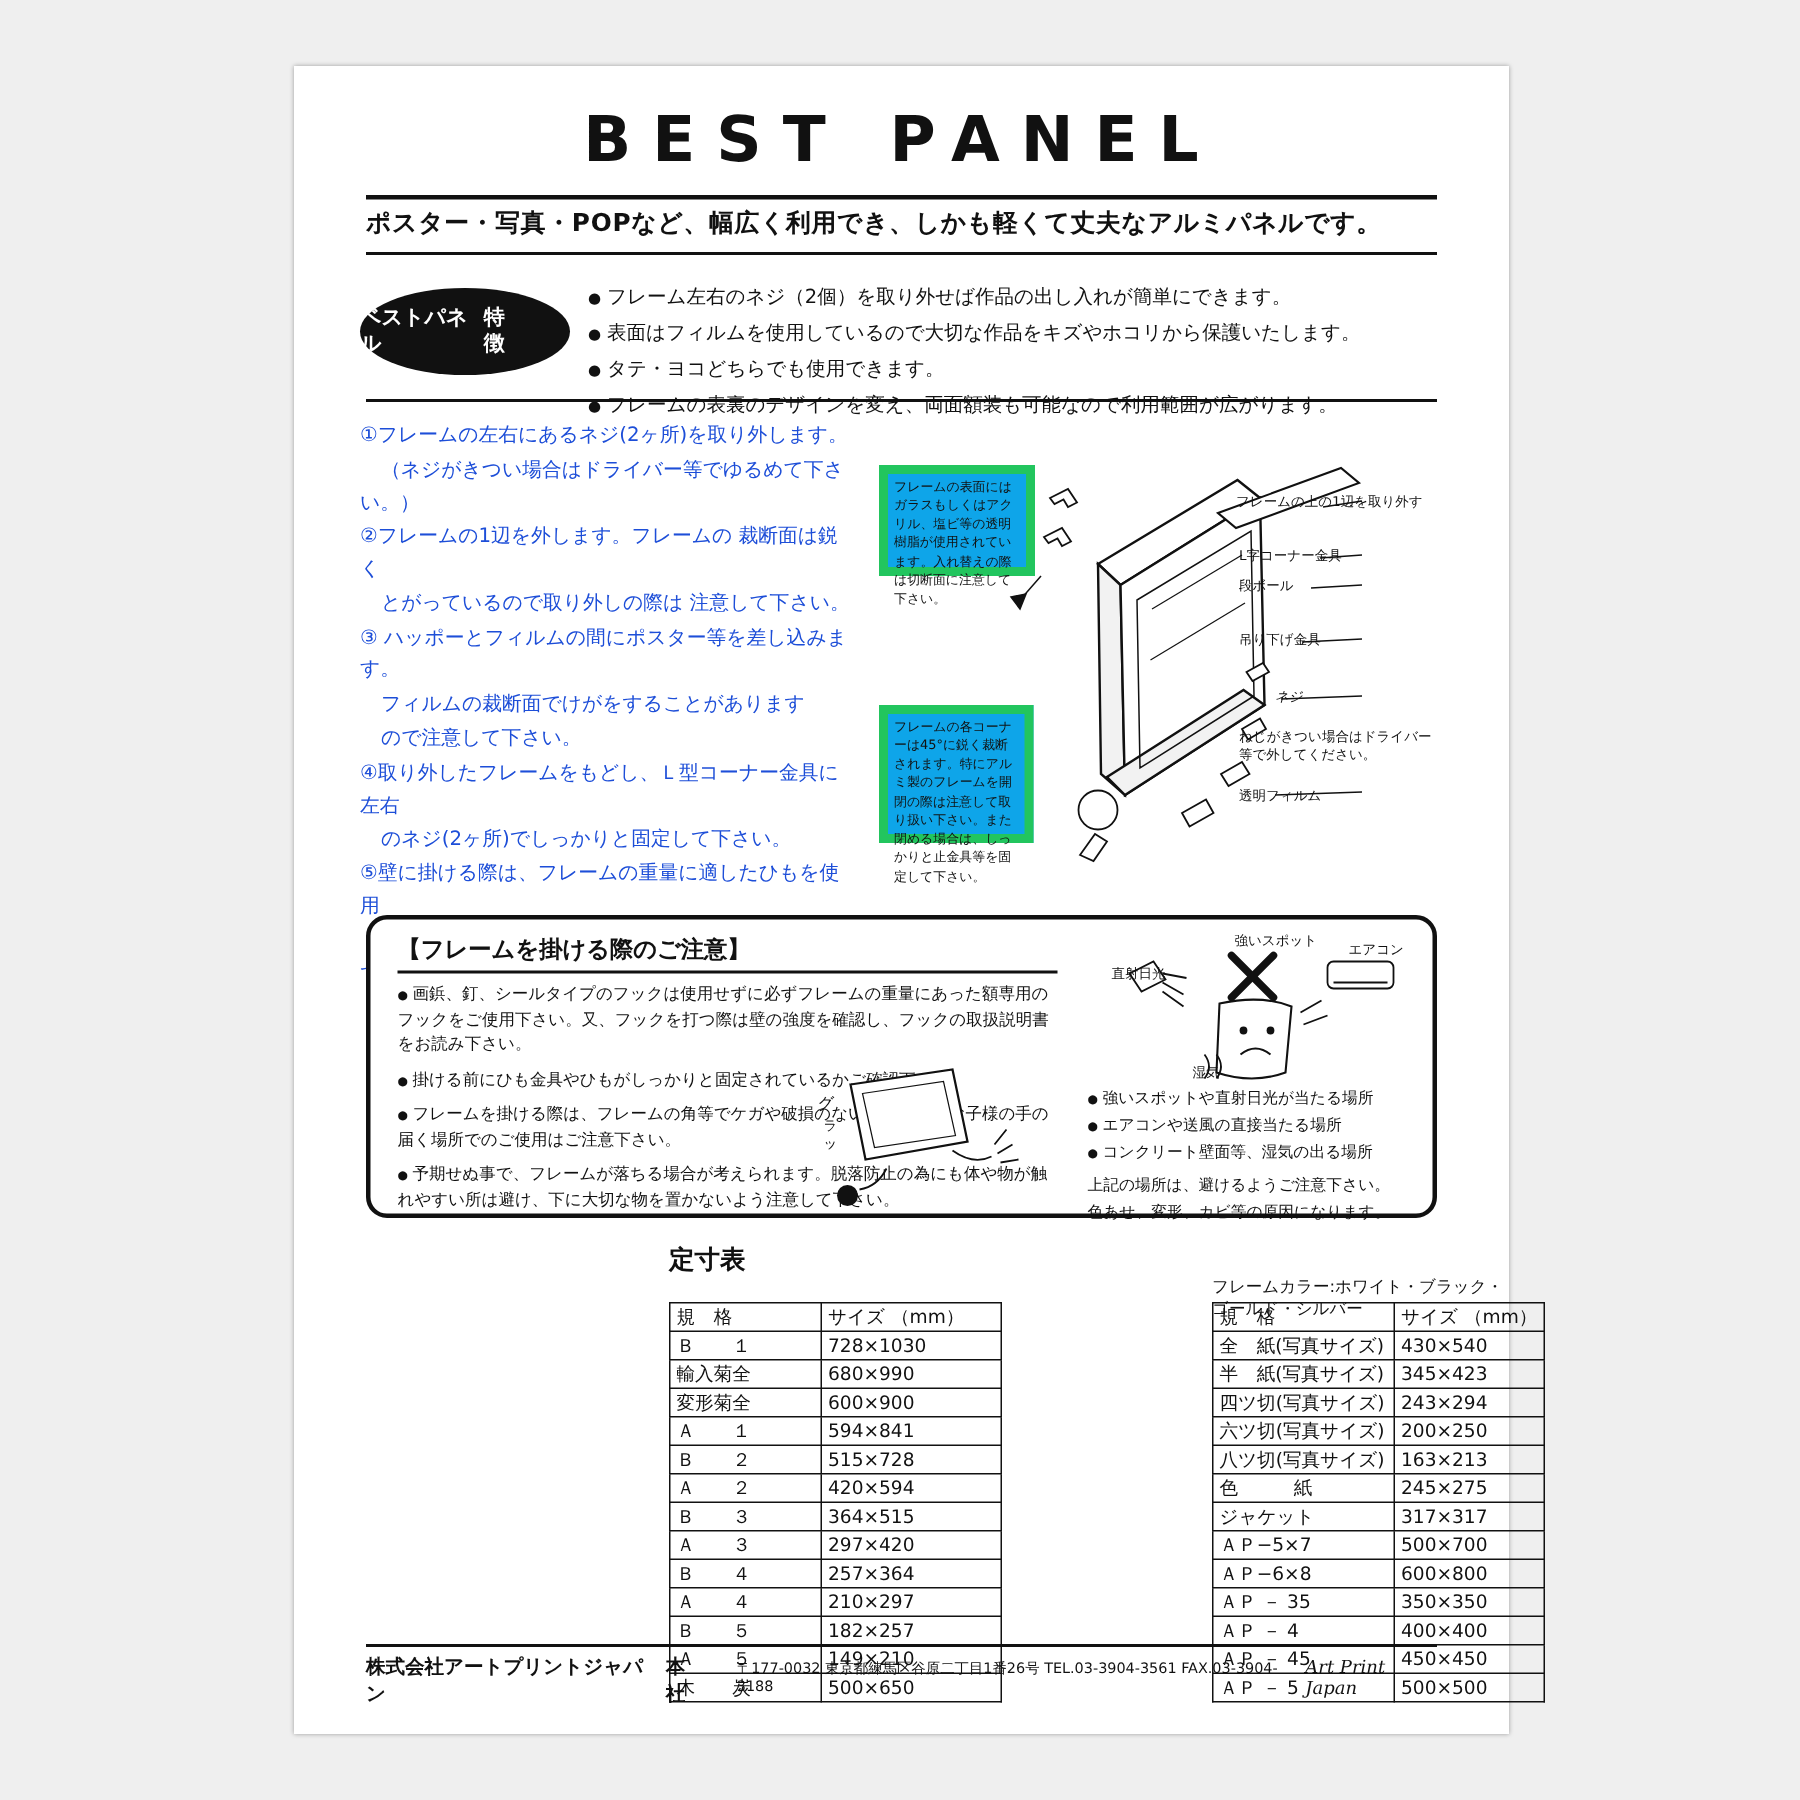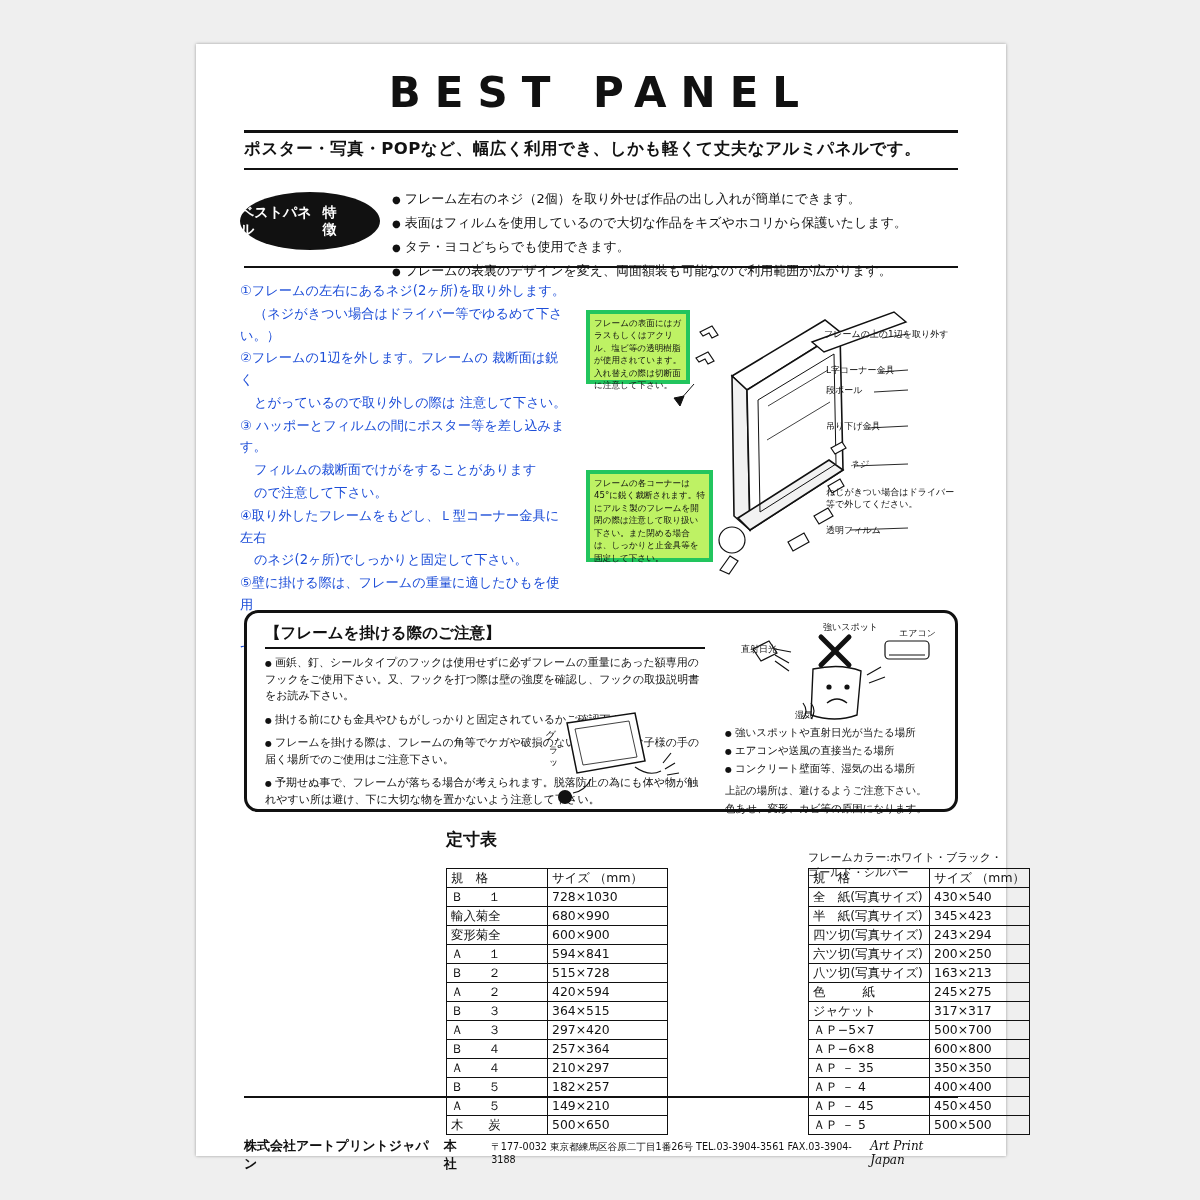--- a/index.html
+++ b/index.html
@@ -45,25 +45,25 @@
   .rule-feat{left:48px;top:222px;width:714px;height:1.5px;}
 
   
   .steps{position:absolute;left:44px;top:236px;width:330px;}
   .steps p{margin:0 0 1px 0;font-size:13.2px;line-height:1.65;color:#1d4ed8;text-indent:0;}
   .steps p.ind{text-indent:14px;}
 
   
   .diagram{position:absolute;left:386px;top:236px;width:380px;height:300px;}
   .note-box{
-    position:absolute;border:4px solid #22c55e;background:#bef264;
+    position:absolute;border:6px solid #22c55e;background:#0ea5e9;
     font-size:8.6px;line-height:1.45;color:#111;padding:3px 4px;box-sizing:border-box;
   }
   .nb1{left:4px;top:30px;width:104px;height:74px;}
-  .nb2{left:4px;top:190px;width:127px;height:92px;}
+  .nb2{left:4px;top:190px;width:103px;height:92px;}
   .lbl{position:absolute;font-size:9px;color:#111;white-space:nowrap;}
   .foot-note{
     position:absolute;left:390px;top:300px;width:380px;font-size:9.6px;color:#111;
   }
 
   
   .caution{
     position:absolute;left:48px;top:566px;width:714px;height:202px;
     border:3px solid #111;border-radius:14px;box-sizing:border-box;background:#fff;
   }
@@ -91,21 +91,21 @@
   table.sz th{font-weight:normal;}
   .t-left{left:250px;top:824px;width:222px;}
   .t-right{left:612px;top:824px;width:222px;}
   .t-left th:first-child,.t-left td:first-child{width:92px;}
   .t-right th:first-child,.t-right td:first-child{width:112px;}
 
   
   .foot-rule{left:48px;top:1052px;width:714px;height:1.5px;}
   .footer{
     position:absolute;left:48px;top:1058px;width:714px;
-    display:flex;align-items:baseline;justify-content:center;gap:10px;margin-top:35px;
+    display:flex;align-items:baseline;justify-content:center;gap:10px;
   }
   .f-company{font-size:13px;font-weight:bold;color:#111;}
   .f-honsha{font-size:13px;font-weight:bold;color:#111;}
   .f-addr{font-size:9.6px;color:#111;}
   .f-brand{font-size:12px;font-style:italic;color:#111;font-family:"DejaVu Serif","Liberation Serif",serif;}
 
   svg{display:block;}
 </style>
 </head>
 <body>

